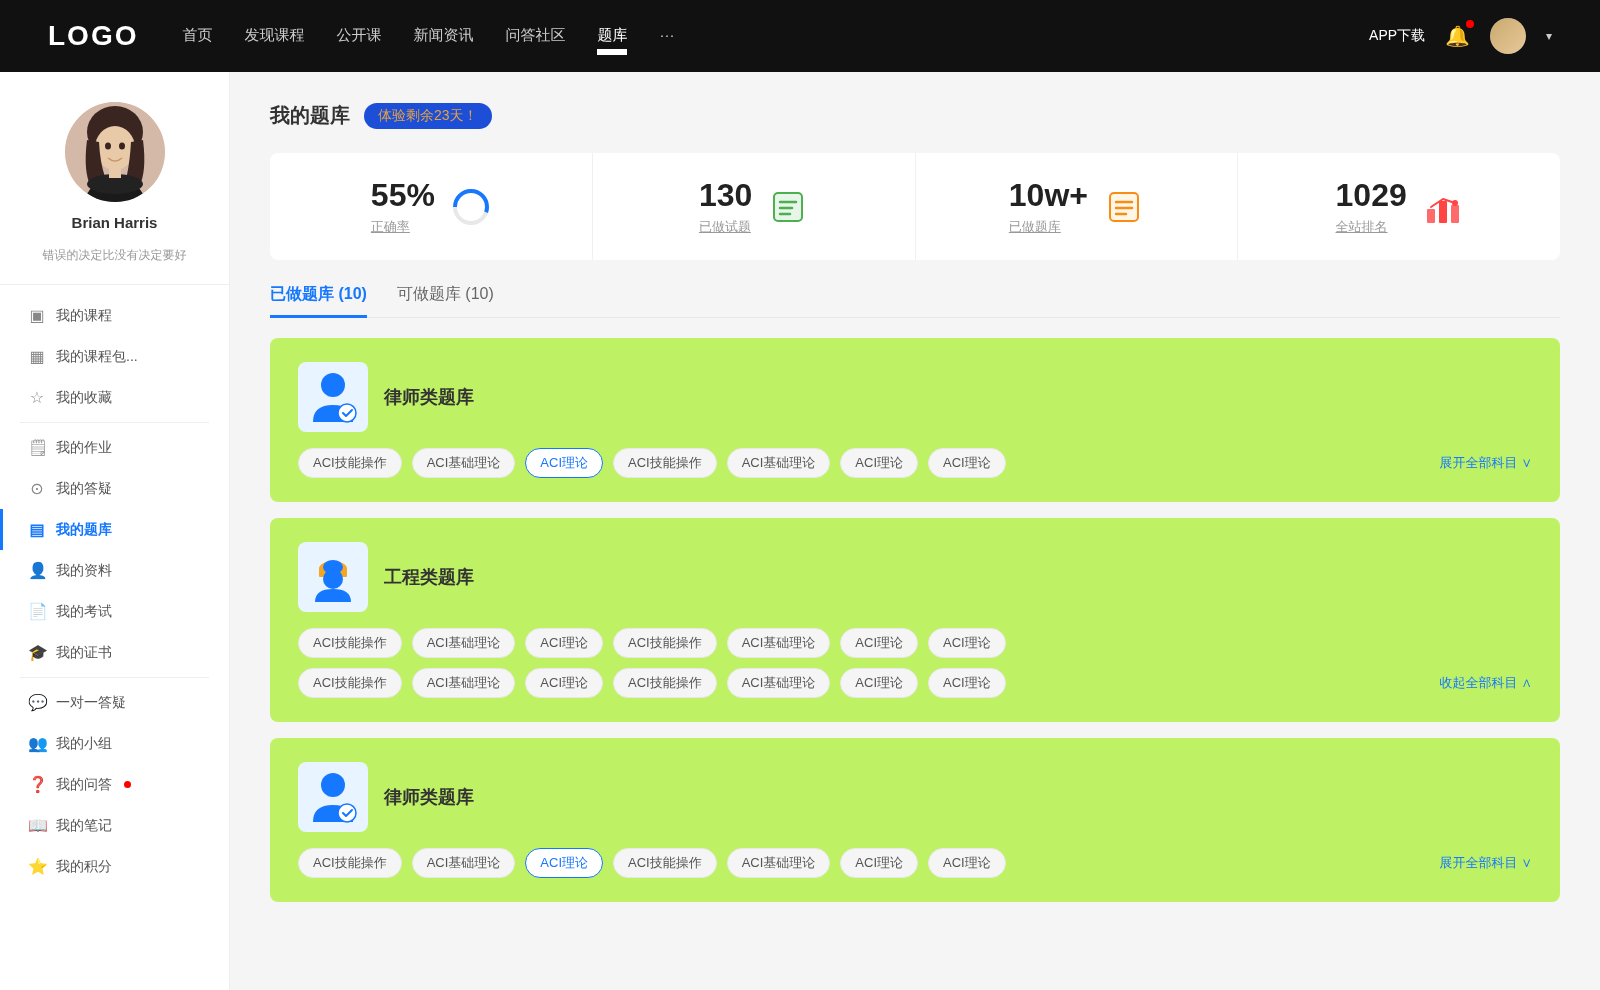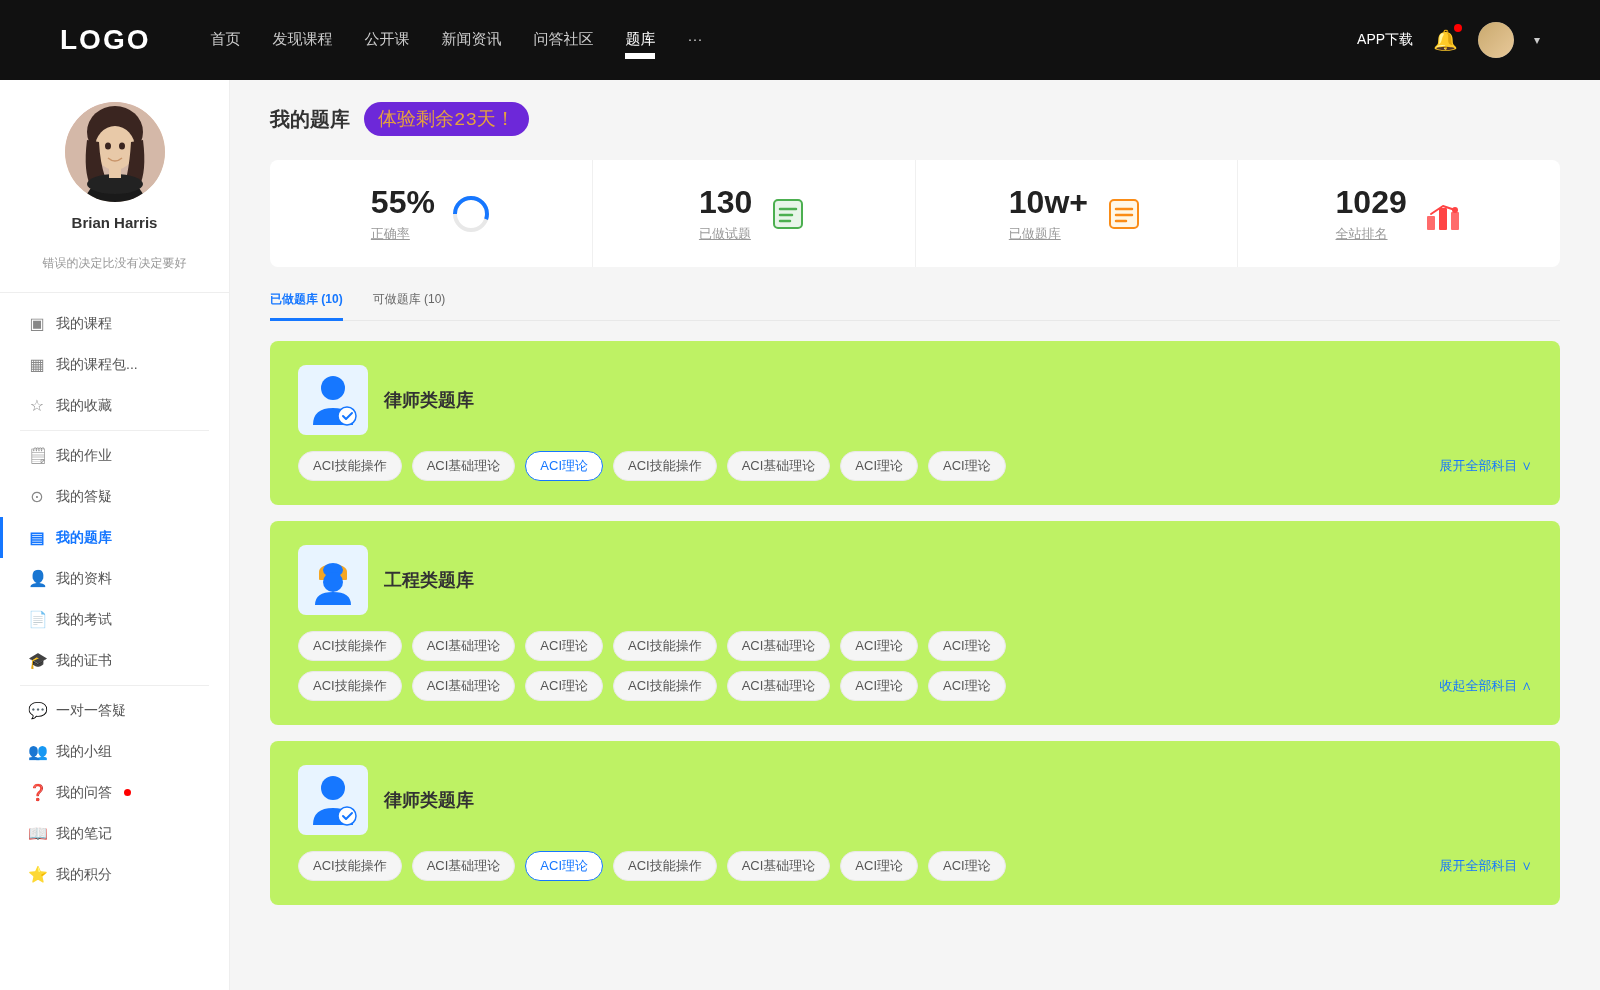--- a/index.html
+++ b/index.html
@@ -1,25 +1,25 @@
 <!DOCTYPE html>
 <html><head>
   <meta charset="utf-8">
   <style>
     * { margin: 0; padding: 0; box-sizing: border-box; }
     body { font-family: -apple-system, BlinkMacSystemFont, "PingFang SC", "Microsoft YaHei", sans-serif; background: #f5f5f5; width: 1600px; min-height: 990px; overflow-x: hidden; }
 
     
     .navbar {
       background: #111;
-      height: 80px;
-      display: flex;
-      align-items: center;
-      padding: 0 60px;
-      gap: 40px;
+      height: 72px;
+      display: flex;
+      align-items: center;
+      padding: 0 48px;
+      gap: 24px;
       position: fixed;
       top: 0; left: 0; right: 0;
       z-index: 100;
     }
     .navbar-logo {
       font-size: 28px;
       font-weight: 900;
       color: #fff;
       letter-spacing: 2px;
       margin-right: 20px;
@@ -105,21 +105,21 @@
       border-radius: 50%;
       background: linear-gradient(160deg, #d4a8a8, #e8c9b0, #c9b8a8);
       overflow: hidden;
       margin-bottom: 12px;
       display: flex; align-items: center; justify-content: center;
     }
     .sidebar-name {
       font-size: 15px;
       font-weight: 600;
       color: #333;
-      margin-bottom: 24px;
+      margin-bottom: 16px;
     }
     .sidebar-motto {
       font-size: 12px;
       color: #999;
       text-align: center;
     }
     .sidebar-menu {
       list-style: none;
       padding: 10px 0;
     }
@@ -177,26 +177,25 @@
       align-items: center;
       gap: 14px;
       margin-bottom: 24px;
     }
     .page-title {
       font-size: 20px;
       font-weight: 600;
       color: #333;
     }
     .trial-badge {
-      background: #6d28d9;
+      background: #1d4ed8;
       color: #e6a23c;
       border-radius: 20px;
       padding: 4px 14px;
-      font-size: 19px;
-      font-family: Liberation Mono, monospace;
+      font-size: 14px;
     }
 
     
     .stats-row {
       display: flex;
       background: #fff;
       border-radius: 8px;
       margin-bottom: 24px;
       overflow: hidden;
     }
@@ -232,21 +231,21 @@
     .stat-icon.red { color: #f5222d; }
 
     
     .tabs-row {
       display: flex;
       gap: 30px;
       margin-bottom: 20px;
       border-bottom: 1px solid #e8e8e8;
     }
     .tab-item {
-      font-size: 12px;
+      font-size: 16px;
       padding-bottom: 12px;
       cursor: pointer;
       color: #666;
       position: relative;
     }
     .tab-item.active {
       color: #1677ff;
       font-weight: 600;
     }
     .tab-item.active::after {

